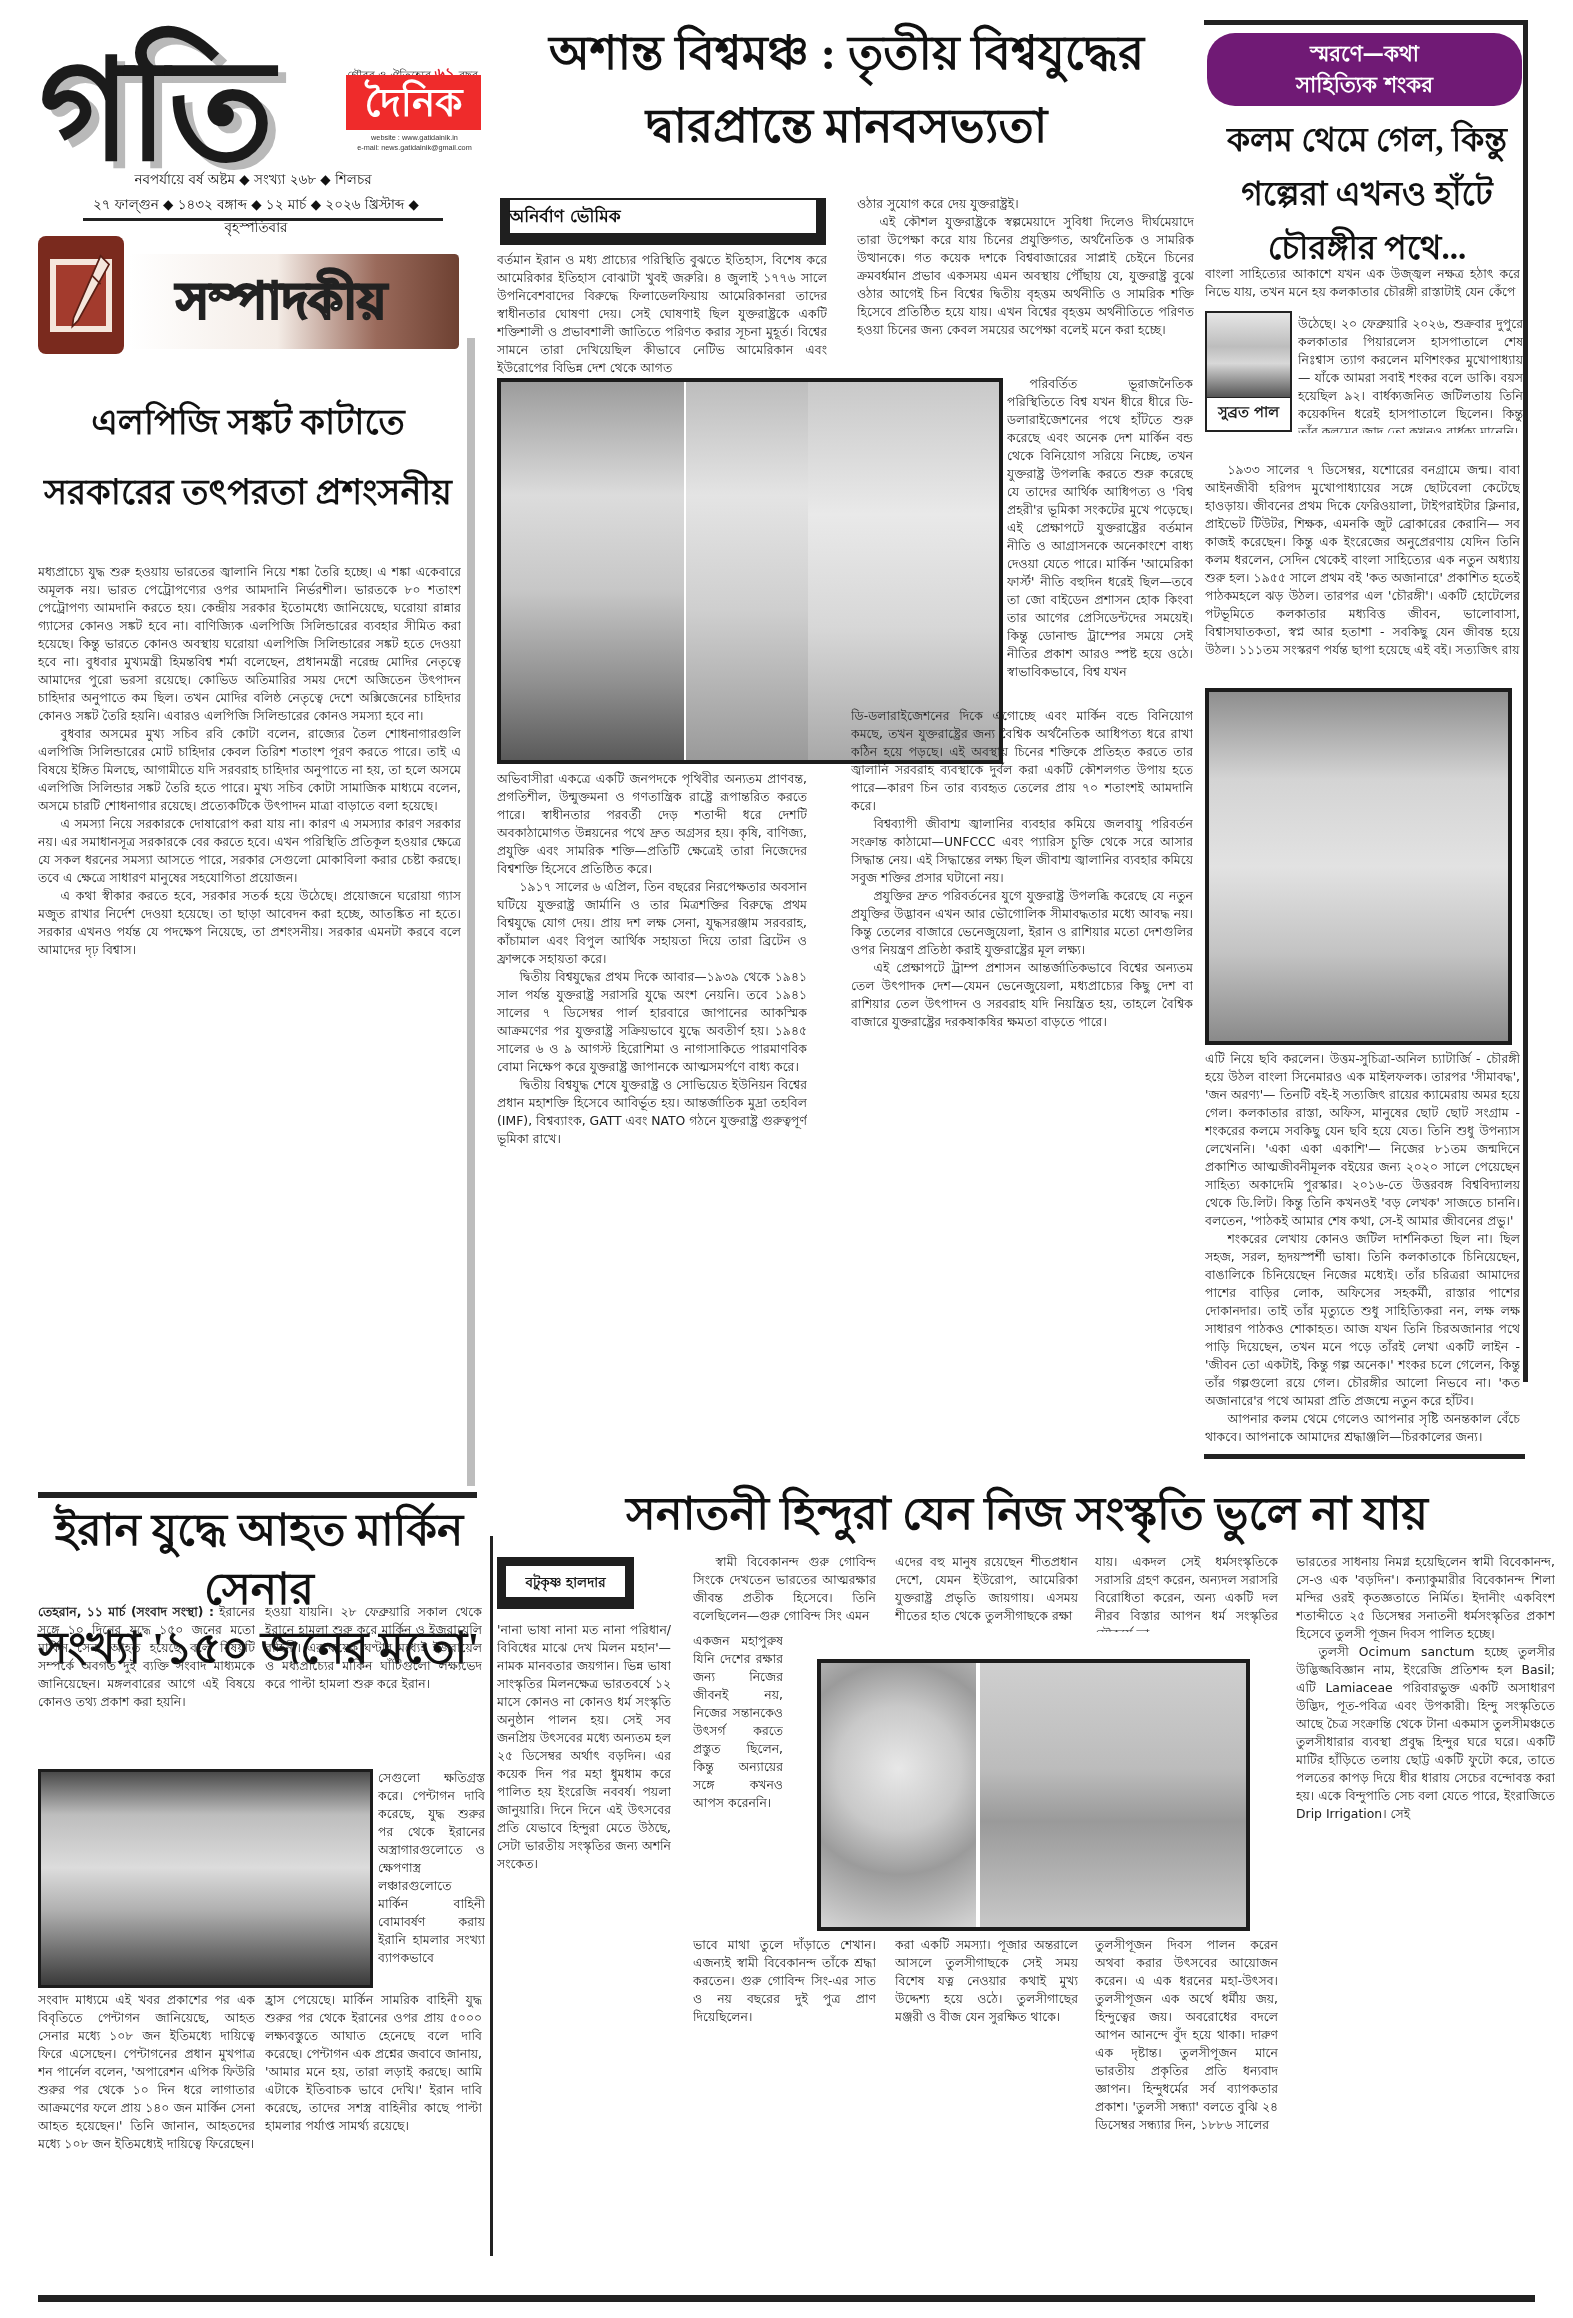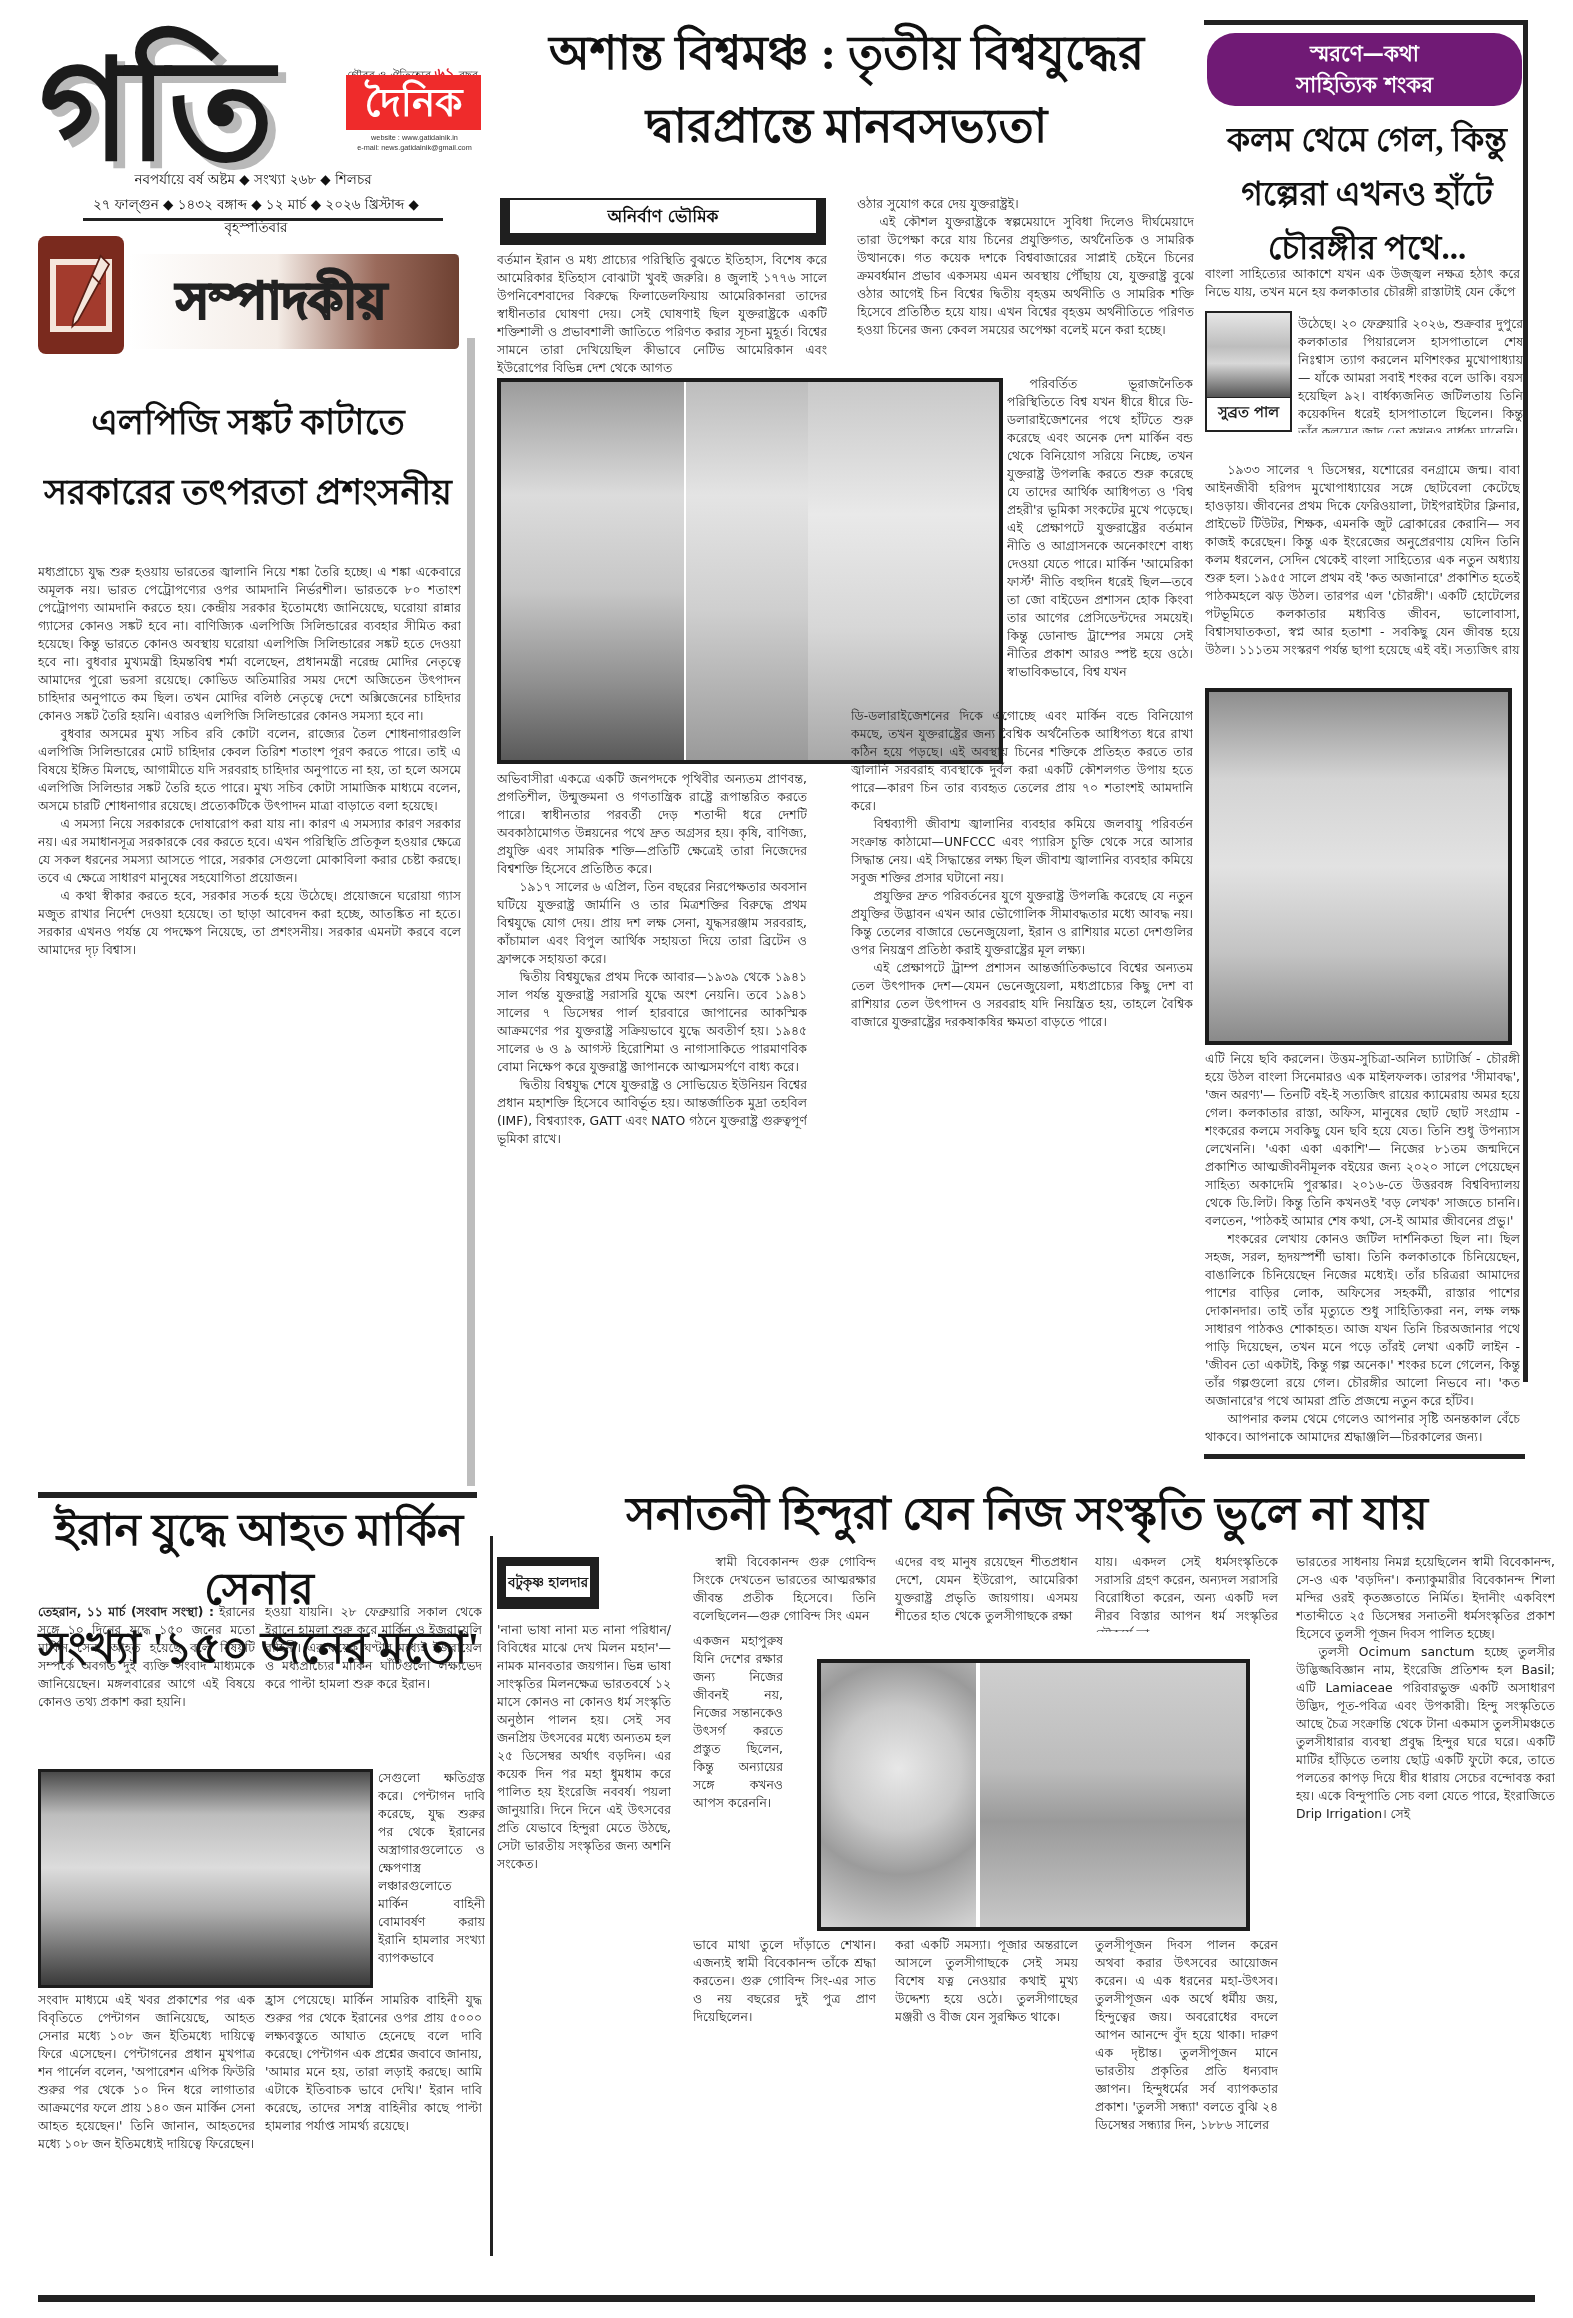--- a/index.html
+++ b/index.html
@@ -30,21 +30,21 @@
 #edit-icon .sq{position:absolute;left:12.4px;top:22.5px;width:62px;height:73px;border:6.8px solid #f5e6dc;background:#a33b2d}
 #edit-banner{left:129px;top:254px;width:330px;height:95px;border-radius:4.5px;background:linear-gradient(90deg,#ffffff 0%,#f4ece6 45%,#9a6a5b 75%,#6e4132 100%)}
 #edit-banner-label{left:141px;top:265px;width:281px;font-size:50px;font-weight:bold;color:#fff;-webkit-text-stroke:2.3px #222;text-align:center;line-height:73px}
 #edit-headline{left:34px;top:388px;width:428px;font-size:35px;line-height:70px}
 #edit-body{left:38px;top:563px;width:423px;height:917px}
 #vrule-left{left:467px;top:338px;width:7.9px;height:1148px;background:#bdbdbd}
 
 
 #lead-headline{left:495px;top:17px;width:703px;font-size:47px;line-height:73px}
 #lead-byline-box{left:500px;top:198px;width:326px;height:47px;background:#1f1f1f}
-#lead-byline-inner{position:absolute;left:9.6px;top:2.3px;right:9.6px;height:33px;background:#fff;text-align:center;font-size:17px;font-weight:bold;line-height:33px;color:#111}
+#lead-byline-inner{position:absolute;left:9.6px;top:2.3px;right:9.6px;height:33px;background:#fff;text-align:left;font-size:17px;font-weight:bold;line-height:33px;color:#111}
 #lead-col1-top{left:497px;top:251px;width:330px;height:135px}
 #lead-col2-top{left:857px;top:195px;width:337px;height:180px}
 #lead-photo{left:497px;top:378px;width:311px;height:386px;border-right:none}
 #lead-photo .left-ph{position:absolute;left:0;top:0;width:183px;height:100%;background:linear-gradient(180deg,#9c9c9c 0%,#dcdcdc 30%,#c7c7c7 55%,#8f8f8f 80%,#5a5a5a 100%)}
 #lead-photo .right-ph{position:absolute;left:185px;top:0;width:169px;height:100%;background:linear-gradient(180deg,#bdbdbd 0%,#e4e4e4 30%,#cfcfcf 60%,#9a9a9a 100%)}
 #lead-photo2{left:808px;top:378px;width:195px;height:386px;border-left:none;background:linear-gradient(180deg,#c9c9c9 0%,#e9e9e9 35%,#d7d7d7 65%,#a9a9a9 100%)}
 #lead-col2-mid{left:1007px;top:375px;width:186px;height:332px}
 #lead-col1-bot{left:497px;top:770px;width:310px;height:698px}
 #lead-col2-bot{left:851px;top:707px;width:342px;height:760px}
 
@@ -67,21 +67,21 @@
 #iran-col1{left:38px;top:1603px;width:217px;height:169px}
 #iran-col2{left:265px;top:1603px;width:217px;height:169px}
 #iran-photo{left:38px;top:1769px;width:335px;height:219px;background:linear-gradient(180deg,#4a4a4a 0%,#bdbdbd 20%,#dcdcdc 45%,#b0b0b0 65%,#3a3a3a 100%);border-width:3.4px}
 #iran-col2-side{left:378px;top:1769px;width:107px;height:219px}
 #iran-col1b{left:38px;top:1991px;width:217px;height:265px}
 #iran-col2b{left:265px;top:1991px;width:217px;height:265px}
 #vrule-bottom{left:490px;top:1536px;width:2.8px;height:720px}
 
 
 #hindu-headline{left:495px;top:1483px;width:1064px;font-size:45px;line-height:62px}
-#hindu-byline-box{left:497px;top:1557px;width:102px;height:52px;border:9px solid #1f1f1f;border-bottom-width:12.4px;background:#fff;font-size:13.5px;font-weight:bold;text-align:center;line-height:33px}
+#hindu-byline-box{left:497px;top:1557px;width:137px;height:52px;border:9px solid #1f1f1f;border-bottom-width:12.4px;background:#fff;font-size:13.5px;font-weight:bold;text-align:center;line-height:33px}
 #hindu-c1{left:497px;top:1621px;width:174px;height:636px}
 #hindu-c2{left:693px;top:1553px;width:183px;height:79px}
 #hindu-c3{left:895px;top:1553px;width:183px;height:79px}
 #hindu-c4{left:1095px;top:1553px;width:183px;height:79px}
 #hindu-c5{left:1296px;top:1553px;width:259px;height:703px}
 #hindu-c2b{left:693px;top:1632px;width:90px;height:293px}
 #hindu-photo{left:817px;top:1659px;width:433px;height:272px}
 #hindu-photo .guru{position:absolute;left:0;top:0;width:155px;height:100%;background:radial-gradient(circle at 50% 40%,#e8e8e8 0%,#c9c9c9 35%,#9b9b9b 60%,#d6d6d6 100%)}
 #hindu-photo .tulsi{position:absolute;left:159px;top:0;right:0;height:100%;background:linear-gradient(180deg,#cfcfcf 0%,#bcbcbc 40%,#9a9a9a 60%,#c8c8c8 100%)}
 #hindu-c2c{left:693px;top:1936px;width:183px;height:321px}

